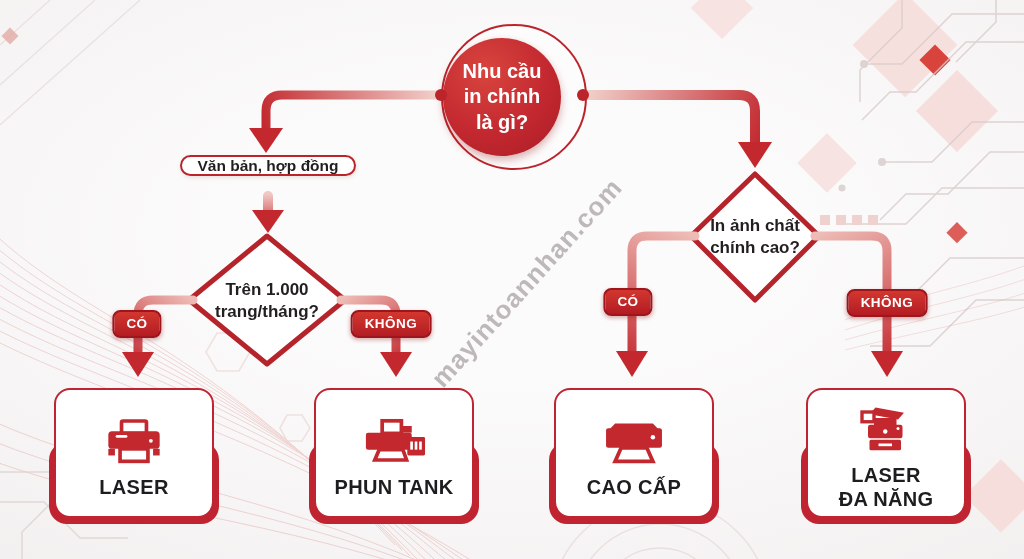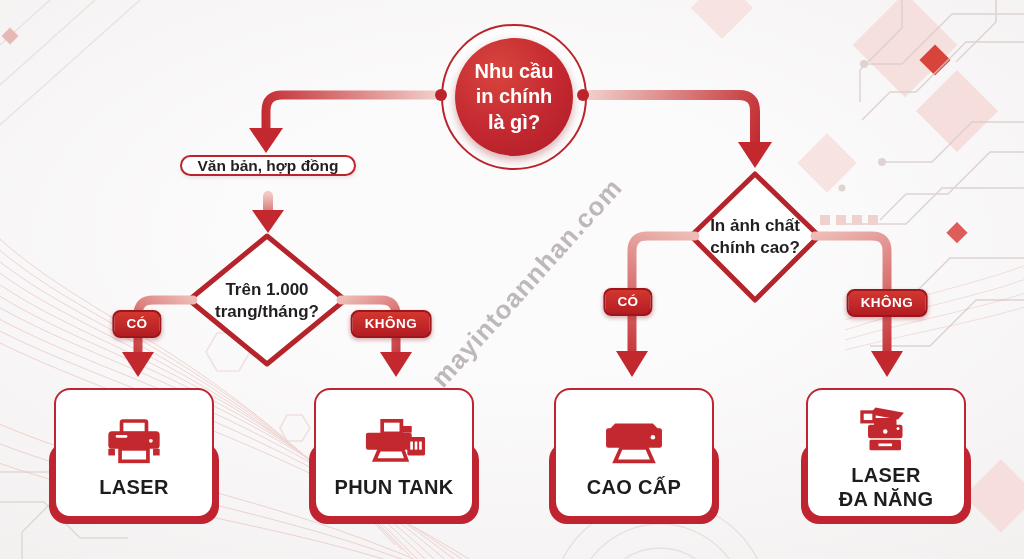--- a/index.html
+++ b/index.html
@@ -15,21 +15,21 @@
     transform:translate(-50%,-50%) rotate(-48deg);
     font-size:26px;font-weight:600;letter-spacing:1px;
     color:rgba(138,130,130,0.55);white-space:nowrap;
   }
   #flow-layer{z-index:2;}
   .node{position:absolute;z-index:3;}
   
   .circle-ring{
     left:441px;top:24px;width:142px;height:142px;border-radius:50%;
     border:2px solid #bb242b;background:#fdfcfc;
-    display:flex;align-items:center;justify-content:center;
+    display:flex;align-items:center;
   }
   .circle-inner{
     width:118px;height:118px;border-radius:50%;
     background:radial-gradient(circle at 36% 28%, #d8453e 0%, #c32830 55%, #ab1c24 100%);
     display:flex;flex-direction:column;align-items:center;justify-content:center;
     color:#fff;font-weight:800;font-size:20px;line-height:1.28;text-align:center;
     box-shadow:0 4px 8px rgba(150,30,35,.35);
   }
   .circle-dot{position:absolute;width:12px;height:12px;border-radius:50%;background:#bb242b;z-index:4;}
   

